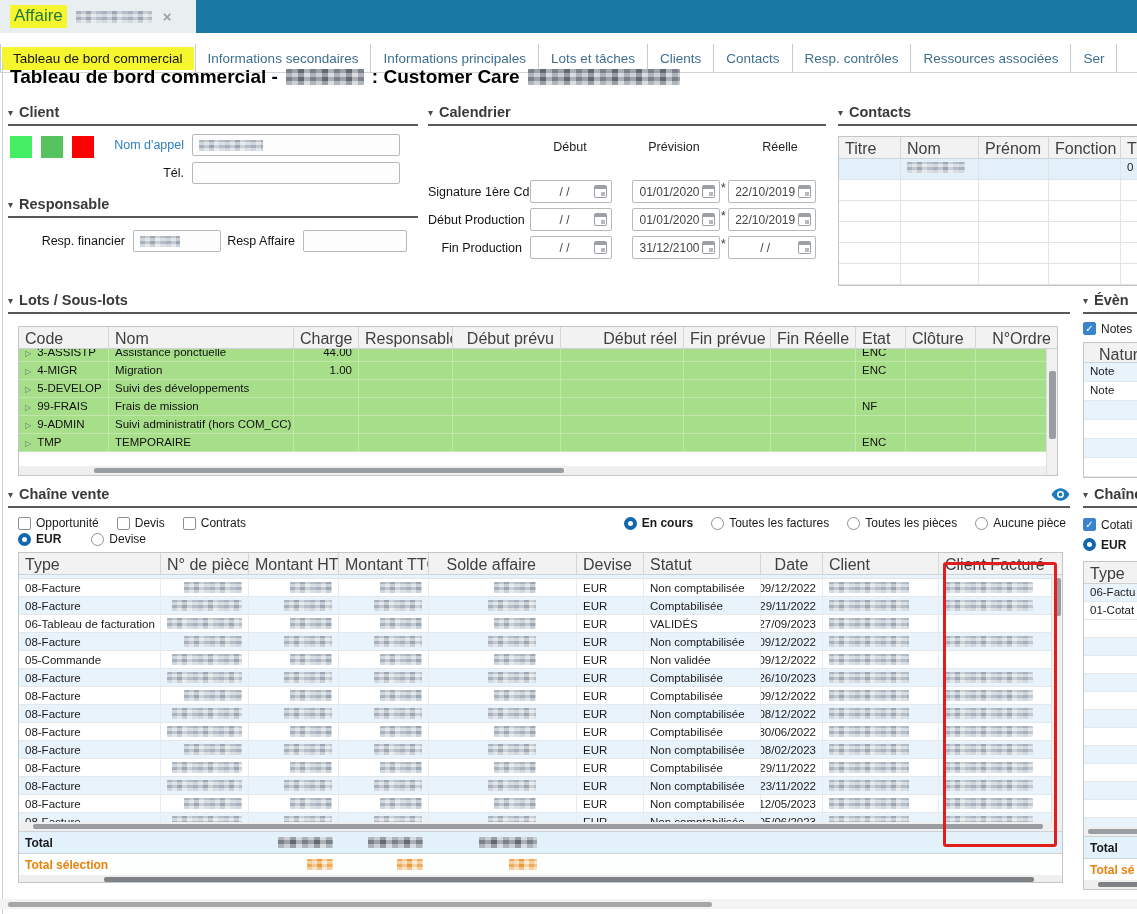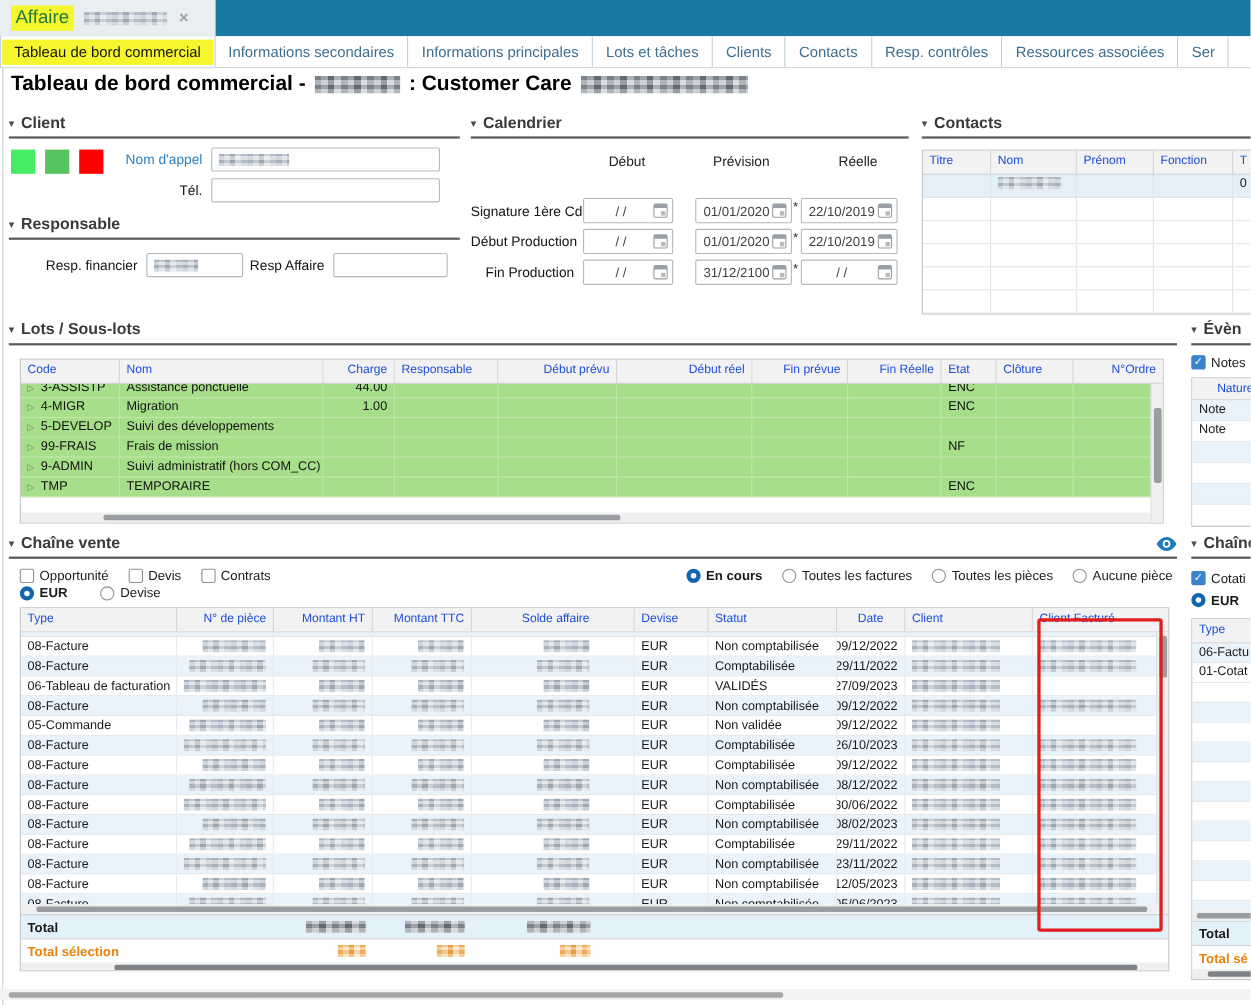--- a/index.html
+++ b/index.html
@@ -22,21 +22,21 @@
       repeating-linear-gradient(90deg,#f2b568 0 5px,#f8d5a6 5px 10px,#eda243 10px 15px,#fbe3c4 15px 20px); }
 
   
   .titlebar { position:absolute; left:0; top:0; width:1137px; height:33px; background:#1a79a2; }
   .doc-tab { position:absolute; left:0; top:0; height:33px; width:196px; background:#e9eef1;
     display:flex; align-items:center; gap:9px; padding:0 10px; cursor:default; }
   .doc-tab-label { background:#f5f62e; color:#1f7a3d; font-size:17px; padding:1px 4px 2px 4px; }
   .doc-close { color:#9aa0a4; font-size:15px; font-weight:bold; line-height:1; margin-left:2px; }
 
   
-  .tabstrip { position:absolute; left:0; top:33px; width:1137px; height:29px; display:flex;
+  .tabstrip { position:absolute; left:0; top:44px; width:1137px; height:29px; display:flex;
     background:#fff; border-bottom:1px solid #cfd6da; overflow:hidden; }
   .tab { display:flex; align-items:center; padding:0 1px; border-right:1px solid #bfd0da;
     white-space:nowrap; cursor:pointer; }
   .tab:first-of-type { border-left:1px solid #bfd0da; }
   .tab .tab-label { color:#3f6e8e; font-size:13.5px; padding:4px 11px; }
   .tab:first-of-type .tab-label { background:#f5f62e; color:#141414; }
 
   
   .page-title { position:absolute; left:10px; top:66px; font-size:19px; font-weight:bold; color:#000;
     display:flex; align-items:center; gap:8px; white-space:nowrap; }
@@ -65,21 +65,21 @@
     background:#fff; padding:0 4px; font-size:12px; color:#444; }
   .date-field .dval { flex:1; text-align:center; white-space:nowrap; }
   .cal-ic { position:relative; width:13px; height:13px; border:1px solid #9aa0a5; border-top-width:4px;
     border-radius:2px; background:#fff; flex:0 0 auto; }
   .cal-ic::after { content:""; position:absolute; right:1px; bottom:1px; width:4px; height:4px; background:#b6babd; }
   .req { color:#333; font-size:12px; margin:0 2px 8px 1px; }
 
   
   .gtable { border:1px solid #c3c6c9; background:#fff; position:relative; overflow:hidden; }
   .ghead { display:flex; background:#f2f2f2; border-bottom:1px solid #cfd2d5; height:22px; }
-  .ghead .hc { font-size:11px; color:#1d4ed8; padding:3px 6px; border-right:1px solid #d4d7da;
+  .ghead .hc { font-size:16px; color:#404040; padding:3px 6px; border-right:1px solid #d4d7da;
     white-space:nowrap; overflow:hidden; }
   .c { padding:2px 6px; font-size:11.5px; white-space:nowrap; overflow:hidden; }
   .r { text-align:right; }
   .b { font-weight:bold; }
 
   
   .ct-row { display:flex; height:21px; border-bottom:1px solid #e2e5e8; }
   .ct-row .c { border-right:1px solid #e2e5e8; }
   .ct-row.sel { background:#e3f0fa; }
   .ct .hc:nth-of-type(1),.ct-row .c:nth-of-type(1){ width:62px; }

